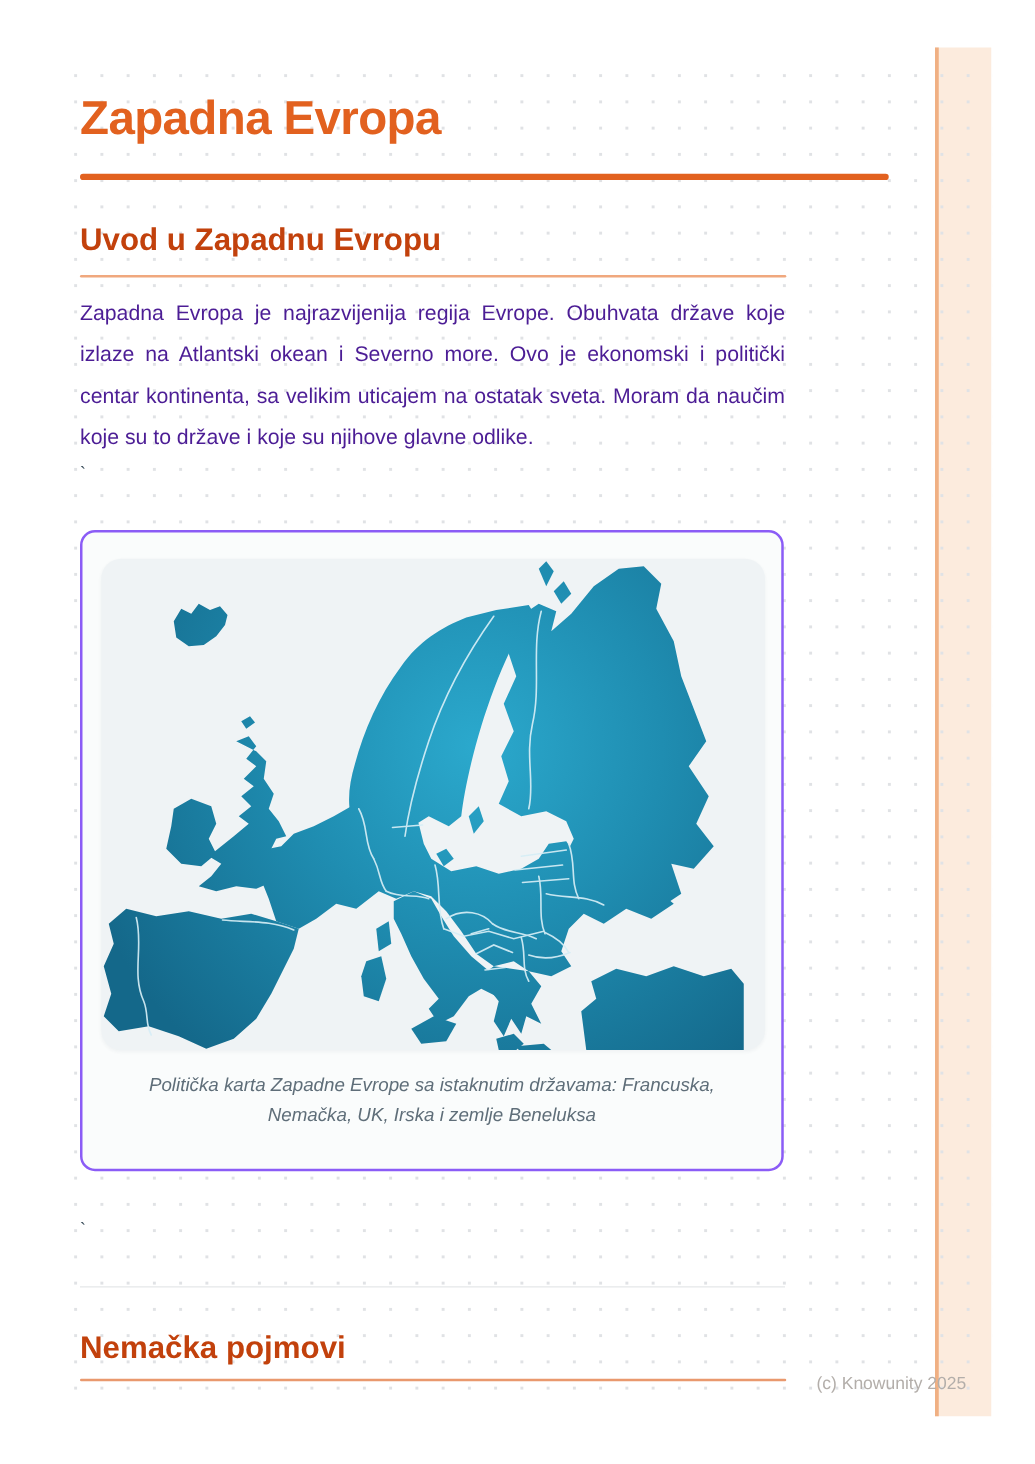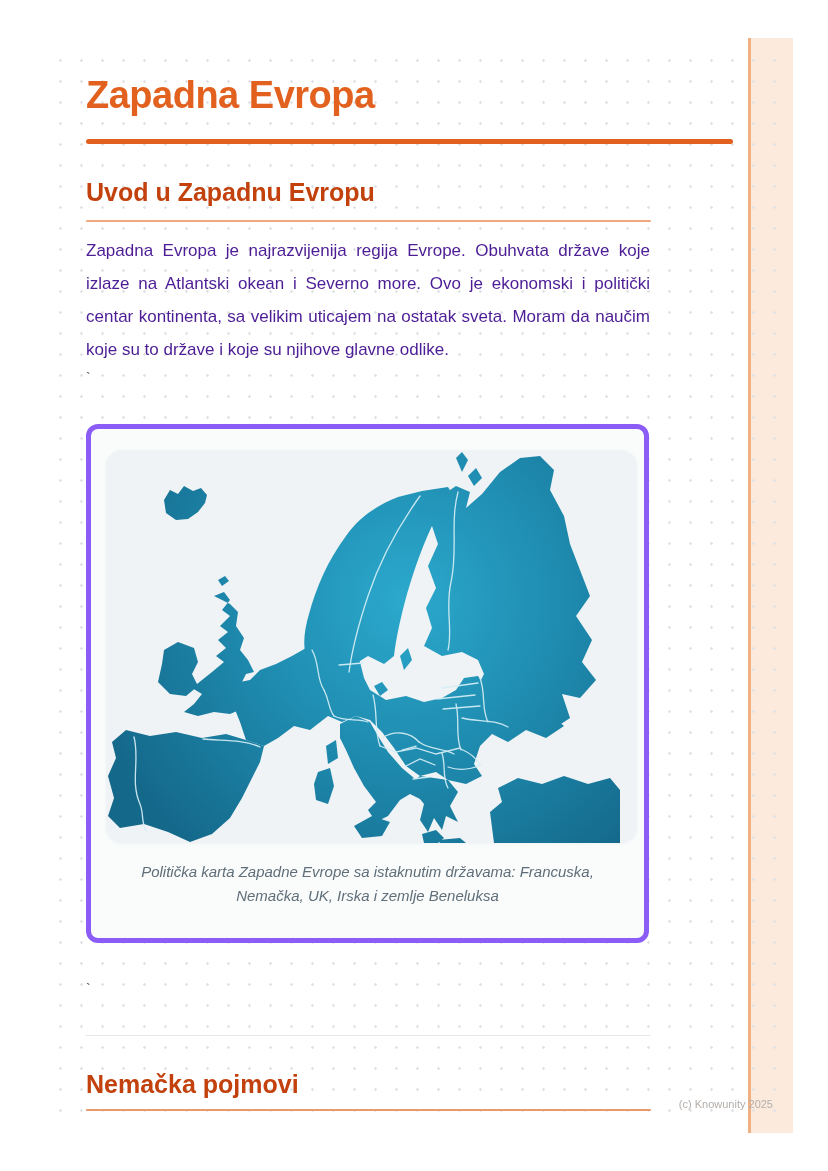--- a/index.html
+++ b/index.html
@@ -9,53 +9,53 @@
   }
   .side-band {
     position:absolute; left:748px; top:38px; width:45px; height:1095px;
     background:#fcebdd; border-left:3px solid #f0b083; box-sizing:border-box; z-index:0;
   }
   .dot-grid {
     position:absolute; left:44px; top:44px; width:750px; height:1078px; z-index:1;
     background-image:radial-gradient(circle, #e0e2e5 1.1px, transparent 1.5px);
     background-size:21px 21px; background-position:6px 6px; pointer-events:none;
   }
-  .content { position:absolute; left:86px; top:0; width:647px; z-index:2; padding-top:74px; }
+  .content { position:absolute; left:64px; top:0; width:647px; z-index:2; padding-top:74px; }
   .page-title {
     margin:0; font-size:38px; line-height:1.15; font-weight:bold;
     color:#e2611f; letter-spacing:-0.5px;
   }
   .rule-thick { margin-top:21px; width:647px; height:5px; background:#e2611f; border-radius:3px; }
   .section-heading { margin:34px 0 0; font-size:25px; line-height:1.16; font-weight:bold; color:#c2410c; }
   .rule-thin  { margin-top:13px; width:565px; height:2px; background:#f0a87e; border-radius:1px; }
   .rule-thin2 { margin-top:10px; width:565px; height:2.5px; background:#e9996e; border-radius:1px; }
   .intro-paragraph {
     margin:12px 0 0; width:564px; font-size:17px; line-height:33px;
     color:#4c1d95; text-align:justify;
   }
   .stray-mark { margin-top:4px; height:16px; font-size:14px; color:#3c4e5c; }
   .stray-mark.second { margin-top:38px; }
   .figure-card {
     margin-top:38px; width:563px; box-sizing:border-box;
-    border:5px solid #8b5cf6; border-radius:12px; background:#fafcfc;
+    border:2px solid #8b5cf6; border-radius:12px; background:#fafcfc;
     padding:21px 15px 30px;
   }
   .map-panel {
     width:531px; height:393px; background:#eff3f5; border-radius:16px;
     overflow:hidden; box-shadow:0 1px 3px rgba(40,60,70,0.05);
   }
   .map-panel svg { display:block; width:531px; height:393px; }
   .figure-caption {
     margin:17px 26px 0; font-size:15px; font-style:italic; line-height:1.6;
     color:#5f6e79; text-align:center;
   }
   .divider { margin-top:38px; width:564px; height:1px; background:#e5e7e9; }
   .footer-credit {
     position:absolute; top:1098px; right:55px; z-index:3;
-    font-size:11px; color:#b3aeaa;
+    font-size:14px; color:#b3aeaa;
   }
 </style>
 </head>
 <body>
 
 <div class="page">
 
   <div class="side-band"></div>
   <div class="dot-grid"></div>
 

